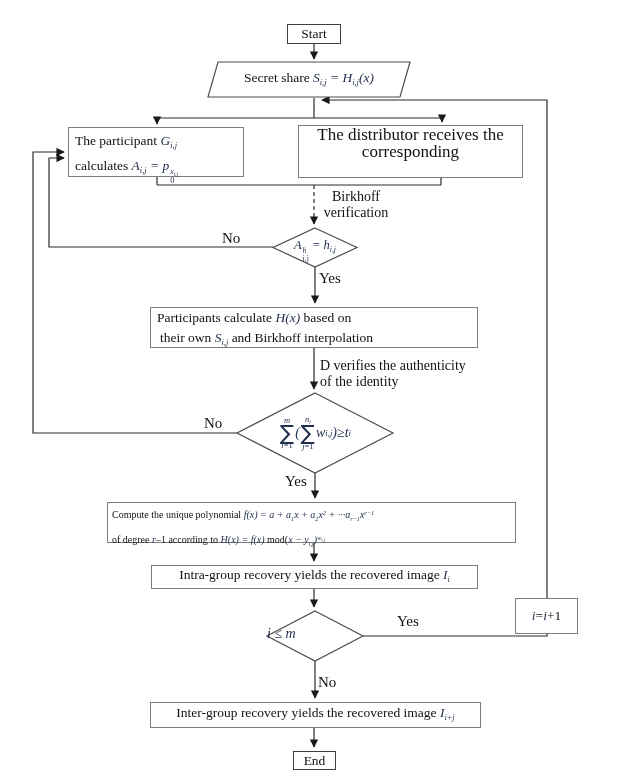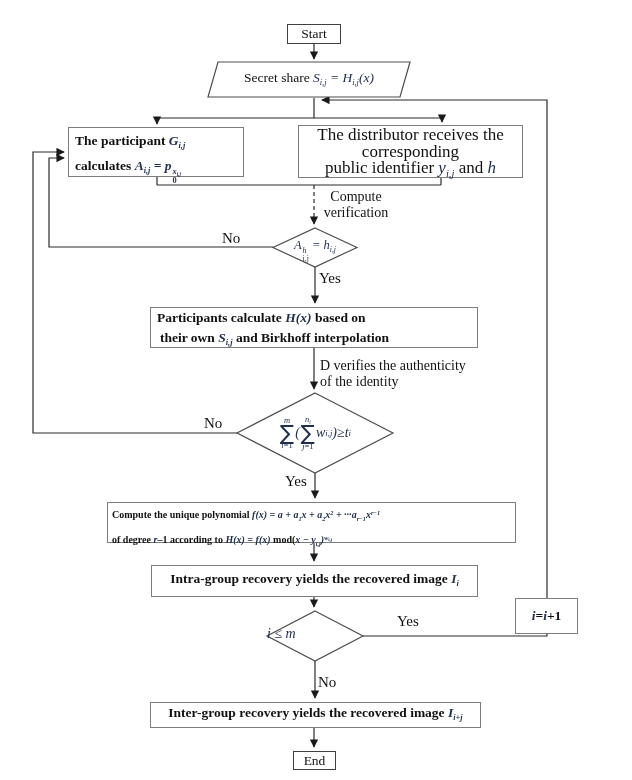--- a/index.html
+++ b/index.html
@@ -26,21 +26,21 @@
   .seg-sub{font-style:italic;font-size:0.62em;vertical-align:-0.35em;}
   .seg-sup{font-style:italic;font-size:0.62em;vertical-align:0.55em;}
   .seg-tiny{font-style:italic;font-size:0.62em;vertical-align:-0.3em;}
   .seg-tiny2{font-style:italic;font-size:0.45em;vertical-align:0.5em;}
   .stack{display:inline-flex;flex-direction:column;align-items:flex-start;
     font-size:0.62em;line-height:1.05;vertical-align:-0.5em;font-style:italic;margin-left:1px;}
   .sum{display:inline-flex;flex-direction:column;align-items:center;line-height:1;
     vertical-align:middle;margin:0 1px;}
   .sum-sig{font-size:21px;line-height:0.8;font-family:"DejaVu Sans","DejaVu Serif",sans-serif;}
   .sum-lim{font-size:8.5px;line-height:1.05;}
-  .nowrap{white-space:nowrap;font-weight:bold;}
+  .nowrap{white-space:nowrap;}
 </style>
 </head>
 <body>
 
 <div class="canvas">
 
   <svg width="632" height="780" viewBox="0 0 632 780">
     <defs>
       <marker id="ah" viewBox="0 0 10 10" refX="9" refY="5" markerWidth="8" markerHeight="7" orient="auto-start-reverse">
         <path d="M0,0 L10,5 L0,10 z" fill="#1a1a1a"></path>
@@ -89,25 +89,24 @@
     <div class="nowrap"><span class="seg-n">The participant </span><span class="seg-v">G</span><span class="seg-sub">i,j</span></div>
     <div class="nowrap"><span class="seg-n">calculates </span><span class="seg-v">A</span><span class="seg-sub">i,j</span><span class="seg-v"> = </span><span class="seg-v">p</span><span class="stack">
           <span><span class="seg-v">x</span><span class="seg-tiny">i,j</span></span>
           <span><span class="seg-n">0</span></span>
         </span></div>
   </div>
 
   <div class="rbox" style="left:298px;top:125px;width:225px;height:53px;font-size:17px;line-height:16.5px;text-align:center;padding-top:1px;">
     <div>The distributor receives the</div>
     <div>corresponding</div>
-    <div><span class="seg-n">public identifier </span><span class="seg-v">y</span><span class="seg-sub">i,j</span><span class="seg-n"> and </span><span class="seg-v">h</span></div>
   </div>
 
   <div class="txt" style="left:316px;top:189px;width:80px;text-align:center;font-size:14px;line-height:16px;">
-    <div>Compute</div>
+    <div>Birkhoff</div>
     <div>verification</div>
   </div>
 
   <div class="txt" style="left:273px;top:238px;width:84px;text-align:center;font-size:12.5px;"><span class="seg-v">A</span><span class="stack">
         <span><span class="seg-v">h</span></span>
         <span><span class="seg-n">i,j</span></span>
       </span><span class="seg-v"> = </span><span class="seg-v">h</span><span class="seg-sub">i,j</span></div>
 
   <div class="lbl" style="left:222px;top:230px;">No</div>
   <div class="lbl" style="left:319px;top:270px;">Yes</div>
@@ -143,21 +142,21 @@
     </div>
 
   <div class="lbl" style="left:204px;top:415px;">No</div>
   <div class="lbl" style="left:285px;top:473px;">Yes</div>
 
   <div class="rbox" style="left:107px;top:502px;width:409px;height:41px;font-size:10px;line-height:19.5px;padding:0 0 0 4px;">
     <div class="nowrap"><span class="seg-n">Compute the unique polynomial </span><span class="seg-v">f</span><span class="seg-v">(x) = a + a</span><span class="seg-sub">1</span><span class="seg-v">x + a</span><span class="seg-sub">2</span><span class="seg-v">x</span><span class="seg-sup">2</span><span class="seg-v"> + ···</span><span class="seg-v">a</span><span class="seg-sub">r−1</span><span class="seg-v">x</span><span class="seg-sup">r−1</span></div>
     <div class="nowrap"><span class="seg-n">of degree </span><span class="seg-v">r</span><span class="seg-n">–1 according to </span><span class="seg-v">H</span><span class="seg-v">(x) = </span><span class="seg-v">f</span><span class="seg-v">(x)</span><span class="seg-n"> mod(</span><span class="seg-v">x − y</span><span class="seg-sub">i,j</span><span class="seg-v">)</span><span class="seg-sup">w</span><span class="seg-tiny2">i,j</span></div>
   </div>
 
-  <div class="rbox ctr" style="left:151px;top:565px;width:327px;height:32px;">
+  <div class="rbox ctr" style="left:151px;top:565px;width:327px;height:24px;">
     <div class="nowrap"><span class="seg-n">Intra-group recovery yields the recovered image </span><span class="seg-v">I</span><span class="seg-sub">i</span></div>
   </div>
 
   <div class="txt" style="left:267px;top:626px;width:96px;text-align:left;font-size:14px;"><span class="seg-v">i</span><span class="seg-v"> ≤ </span><span class="seg-v">m</span></div>
 
   <div class="lbl" style="left:397px;top:613px;">Yes</div>
   <div class="lbl" style="left:318px;top:674px;">No</div>
 
   <div class="rbox ctr" style="left:515px;top:598px;width:63px;height:36px;">
     <div class="nowrap"><span class="seg-v">i</span><span class="seg-n">=</span><span class="seg-v">i</span><span class="seg-n">+1</span></div>

